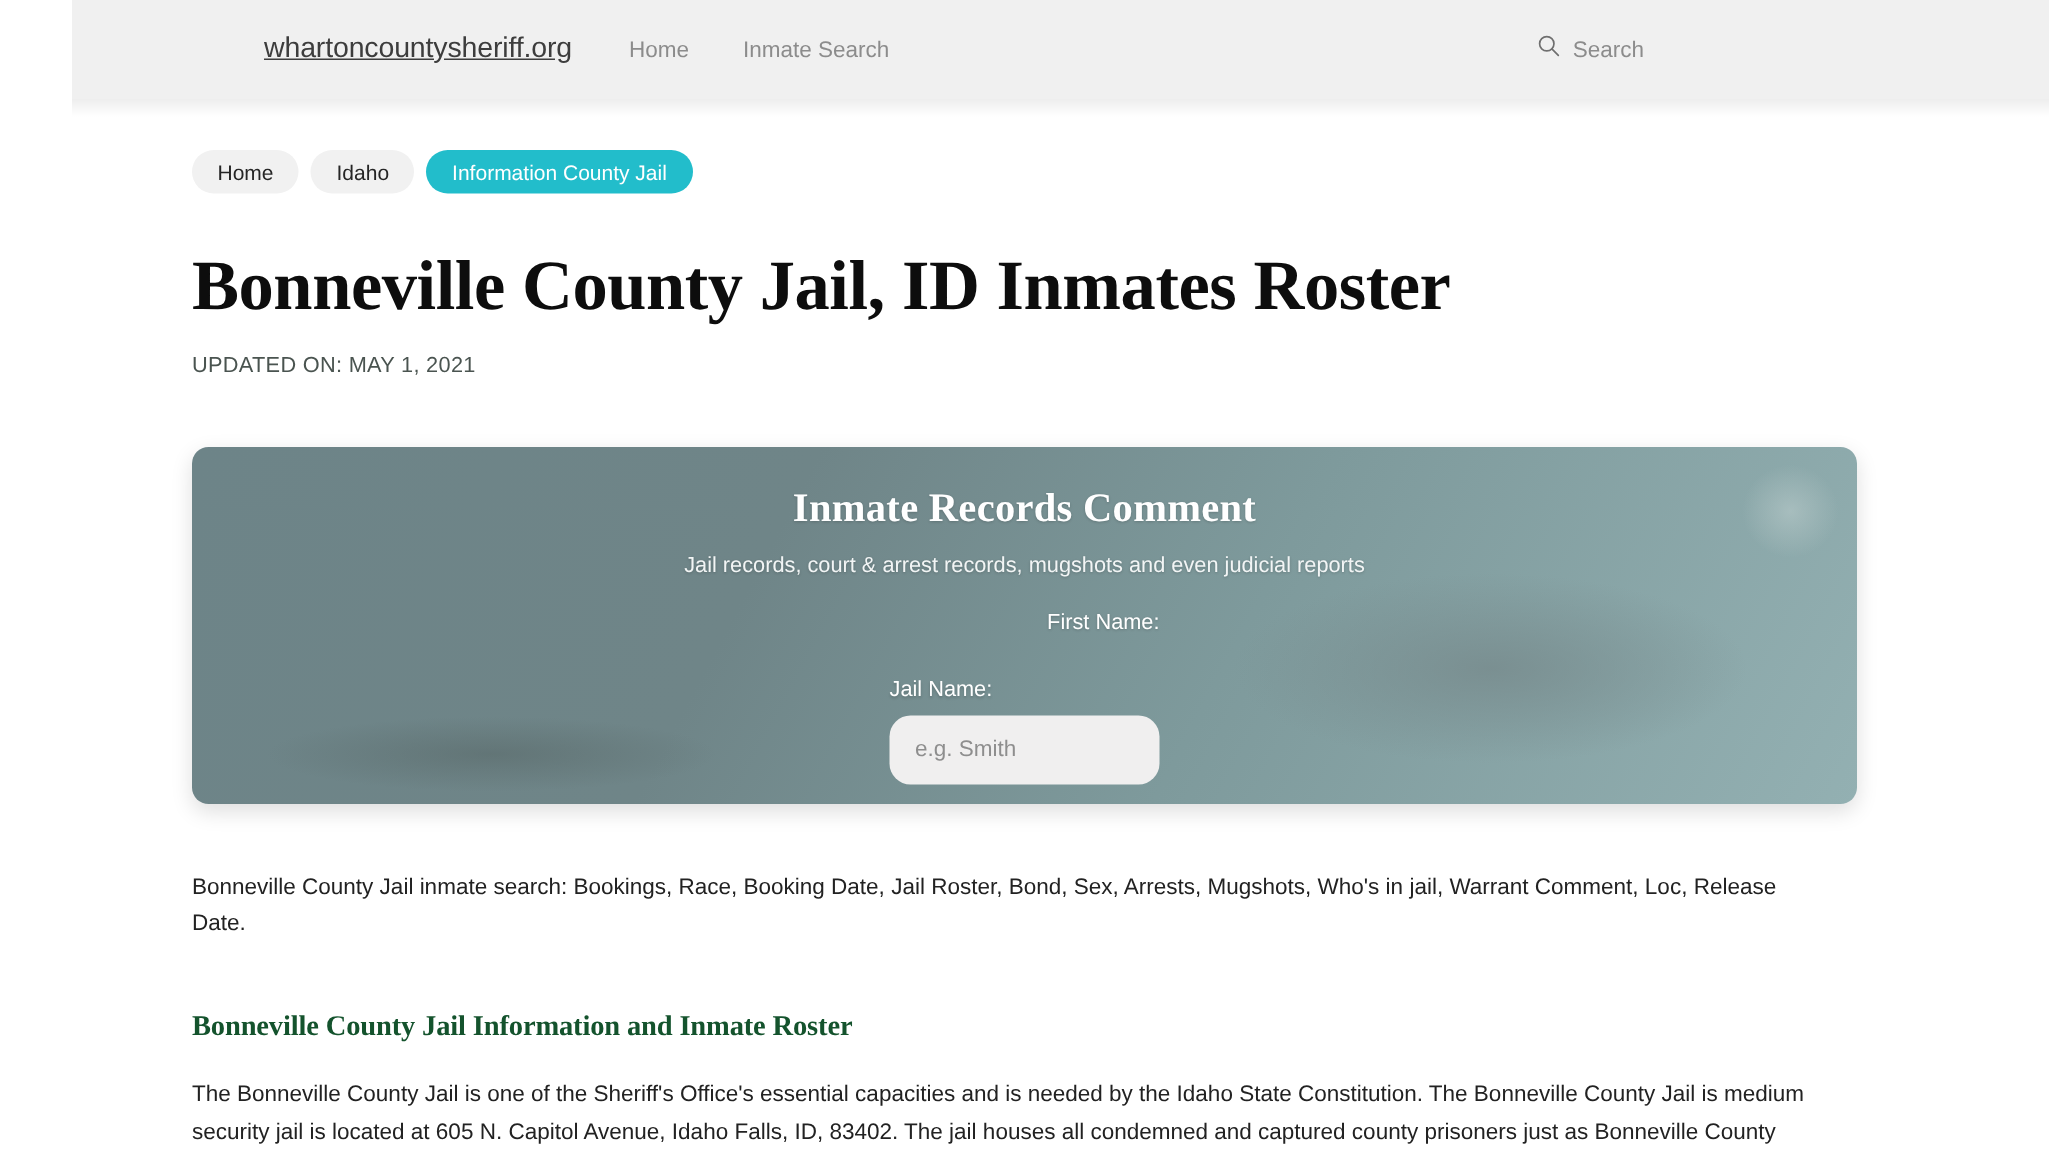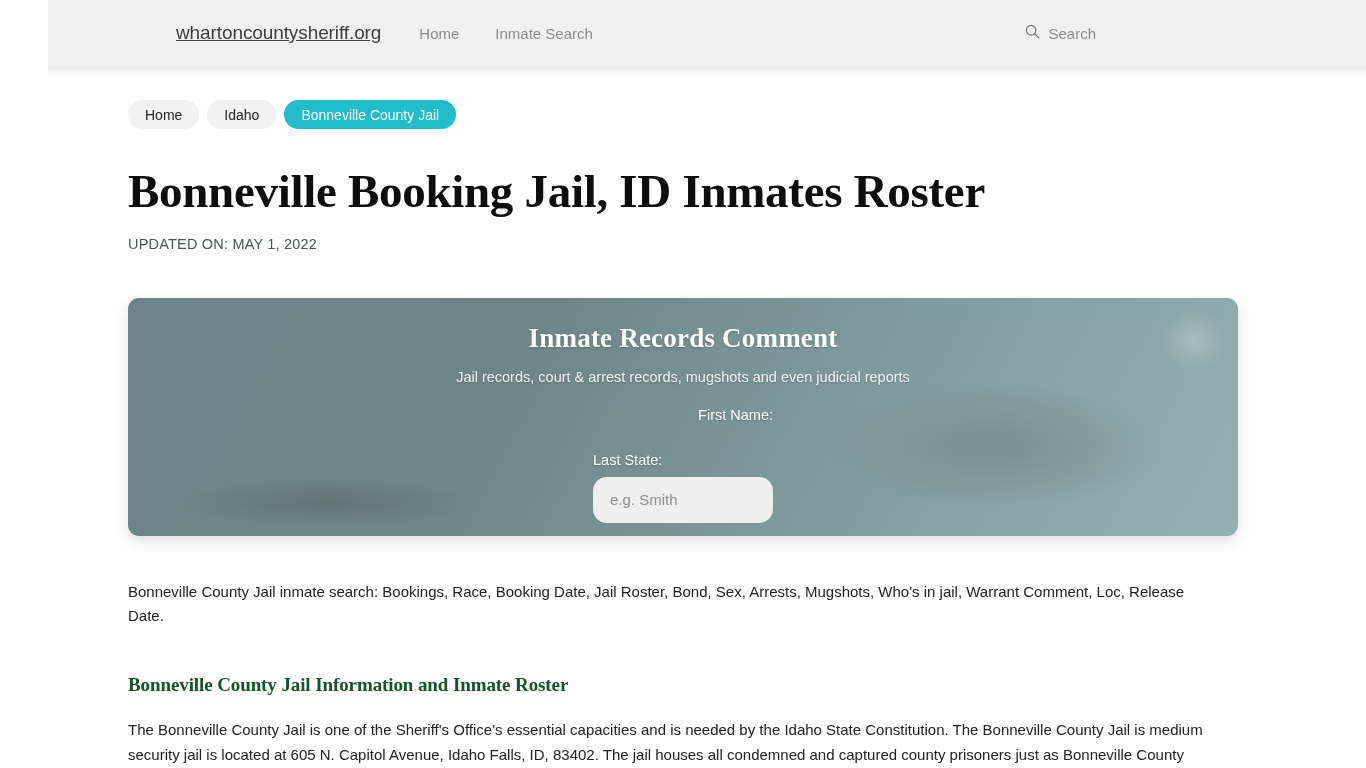--- a/index.html
+++ b/index.html
@@ -244,38 +244,38 @@
     </span>
     <span class="header-search-label">Search</span>
   </div>
 </header>
 
 <div class="page">
 
   <nav class="breadcrumb">
     <a class="crumb" href="#">Home</a>
     <a class="crumb" href="#">Idaho</a>
-    <a class="crumb active" href="#">Bonneville County Jail</a>
+    <a class="crumb active" href="#">Information County Jail</a>
   </nav>
 
-  <h1 class="page-title">Bonneville Booking Jail, ID Inmates Roster</h1>
-  <div class="updated-on">UPDATED ON: MAY 1, 2022</div>
+  <h1 class="page-title">Bonneville County Jail, ID Inmates Roster</h1>
+  <div class="updated-on">UPDATED ON: MAY 1, 2021</div>
 
   <section class="search-panel">
     <div class="panel-inner">
       <div class="panel-title">Inmate Records Comment</div>
       <div class="panel-subtitle">Jail records, court &amp; arrest records, mugshots and even judicial reports</div>
 
       <form class="form-row">
         <div class="field">
           <label class="field-label">First Name:</label>
         </div>
 
         <div class="field">
-          <label class="field-label">Last State:</label>
+          <label class="field-label">Jail Name:</label>
           <input class="text-input" type="text" placeholder="e.g. Smith" style="">
         </div>
 
         <div class="field">
           <label class="field-label">State:</label>
           <div class="select-wrap">
             <select class="state-select">
               <option>Idaho</option>
             </select>
             <span class="select-chevron">

